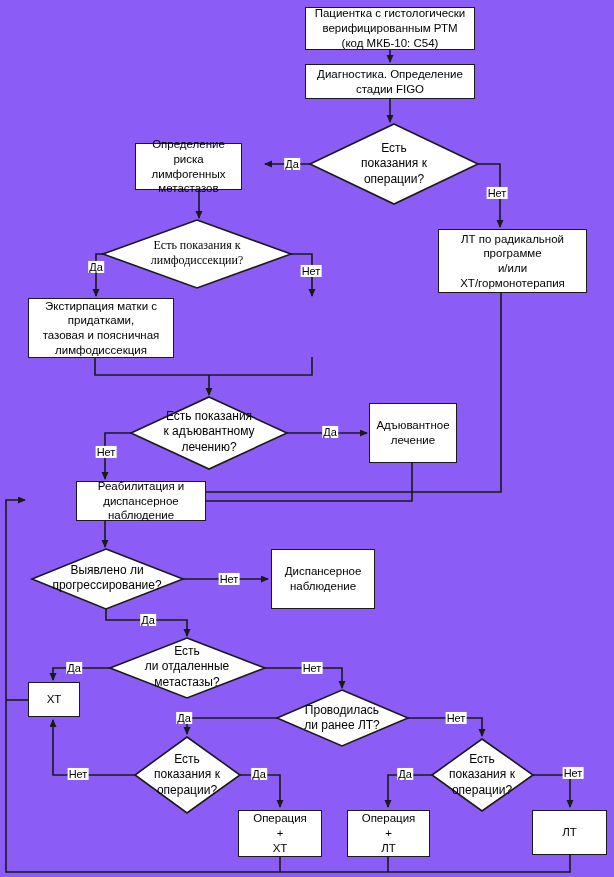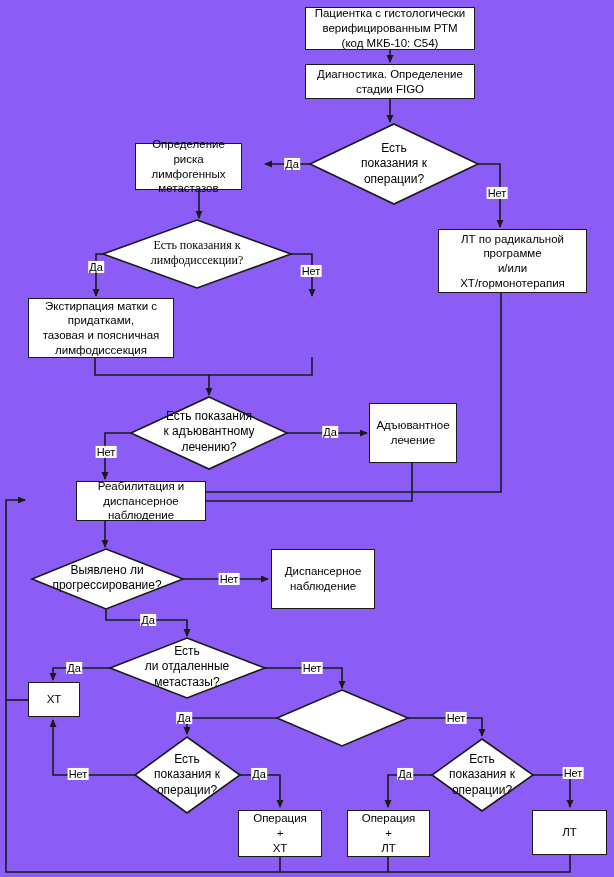--- a/index.html
+++ b/index.html
@@ -116,20 +116,22 @@
   <div class="dtext" style="left:197px; top:253px; width:140px;font-family:Liberation Serif, serif;">Есть показания к
 лимфодиссекции?</div>
   <div class="dtext" style="left:209px; top:432px; width:120px;">Есть показания
 к адъювантному
 лечению?</div>
   <div class="dtext" style="left:107px; top:578px; width:140px;">Выявлено ли
 прогрессирование?</div>
   <div class="dtext" style="left:187px; top:667px; width:120px;">Есть
 ли отдаленные
 метастазы?</div>
+  <div class="dtext" style="left:342px; top:718px; width:110px;">Проводилась
+ли ранее ЛТ?</div>
   <div class="dtext" style="left:187px; top:775px; width:95px;">Есть
 показания к
 операции?</div>
   <div class="dtext" style="left:482px; top:775px; width:95px;">Есть
 показания к
 операции?</div>
 
   <span class="elabel" style="left:292px; top:164px;">Да</span>
   <span class="elabel" style="left:497px; top:193px;">Нет</span>
   <span class="elabel" style="left:96px;  top:267px;">Да</span>

